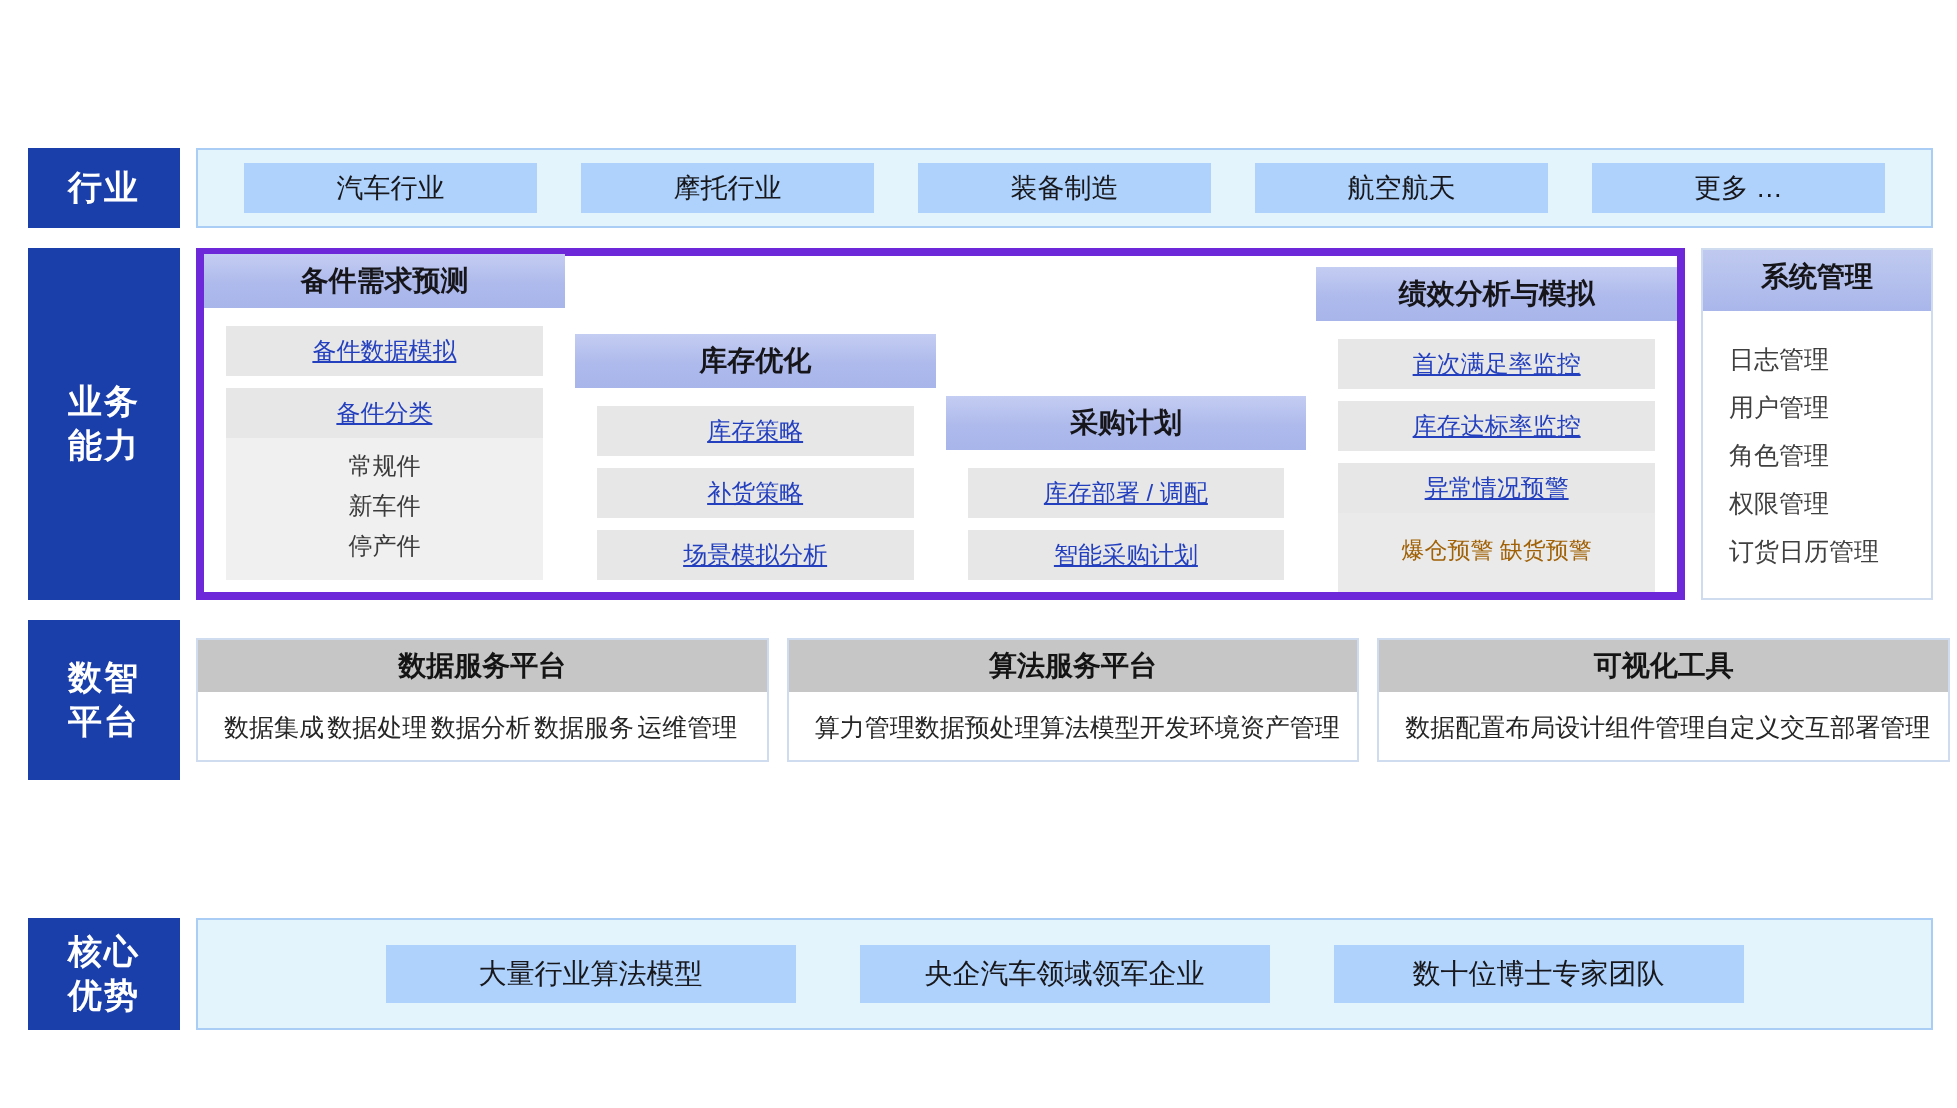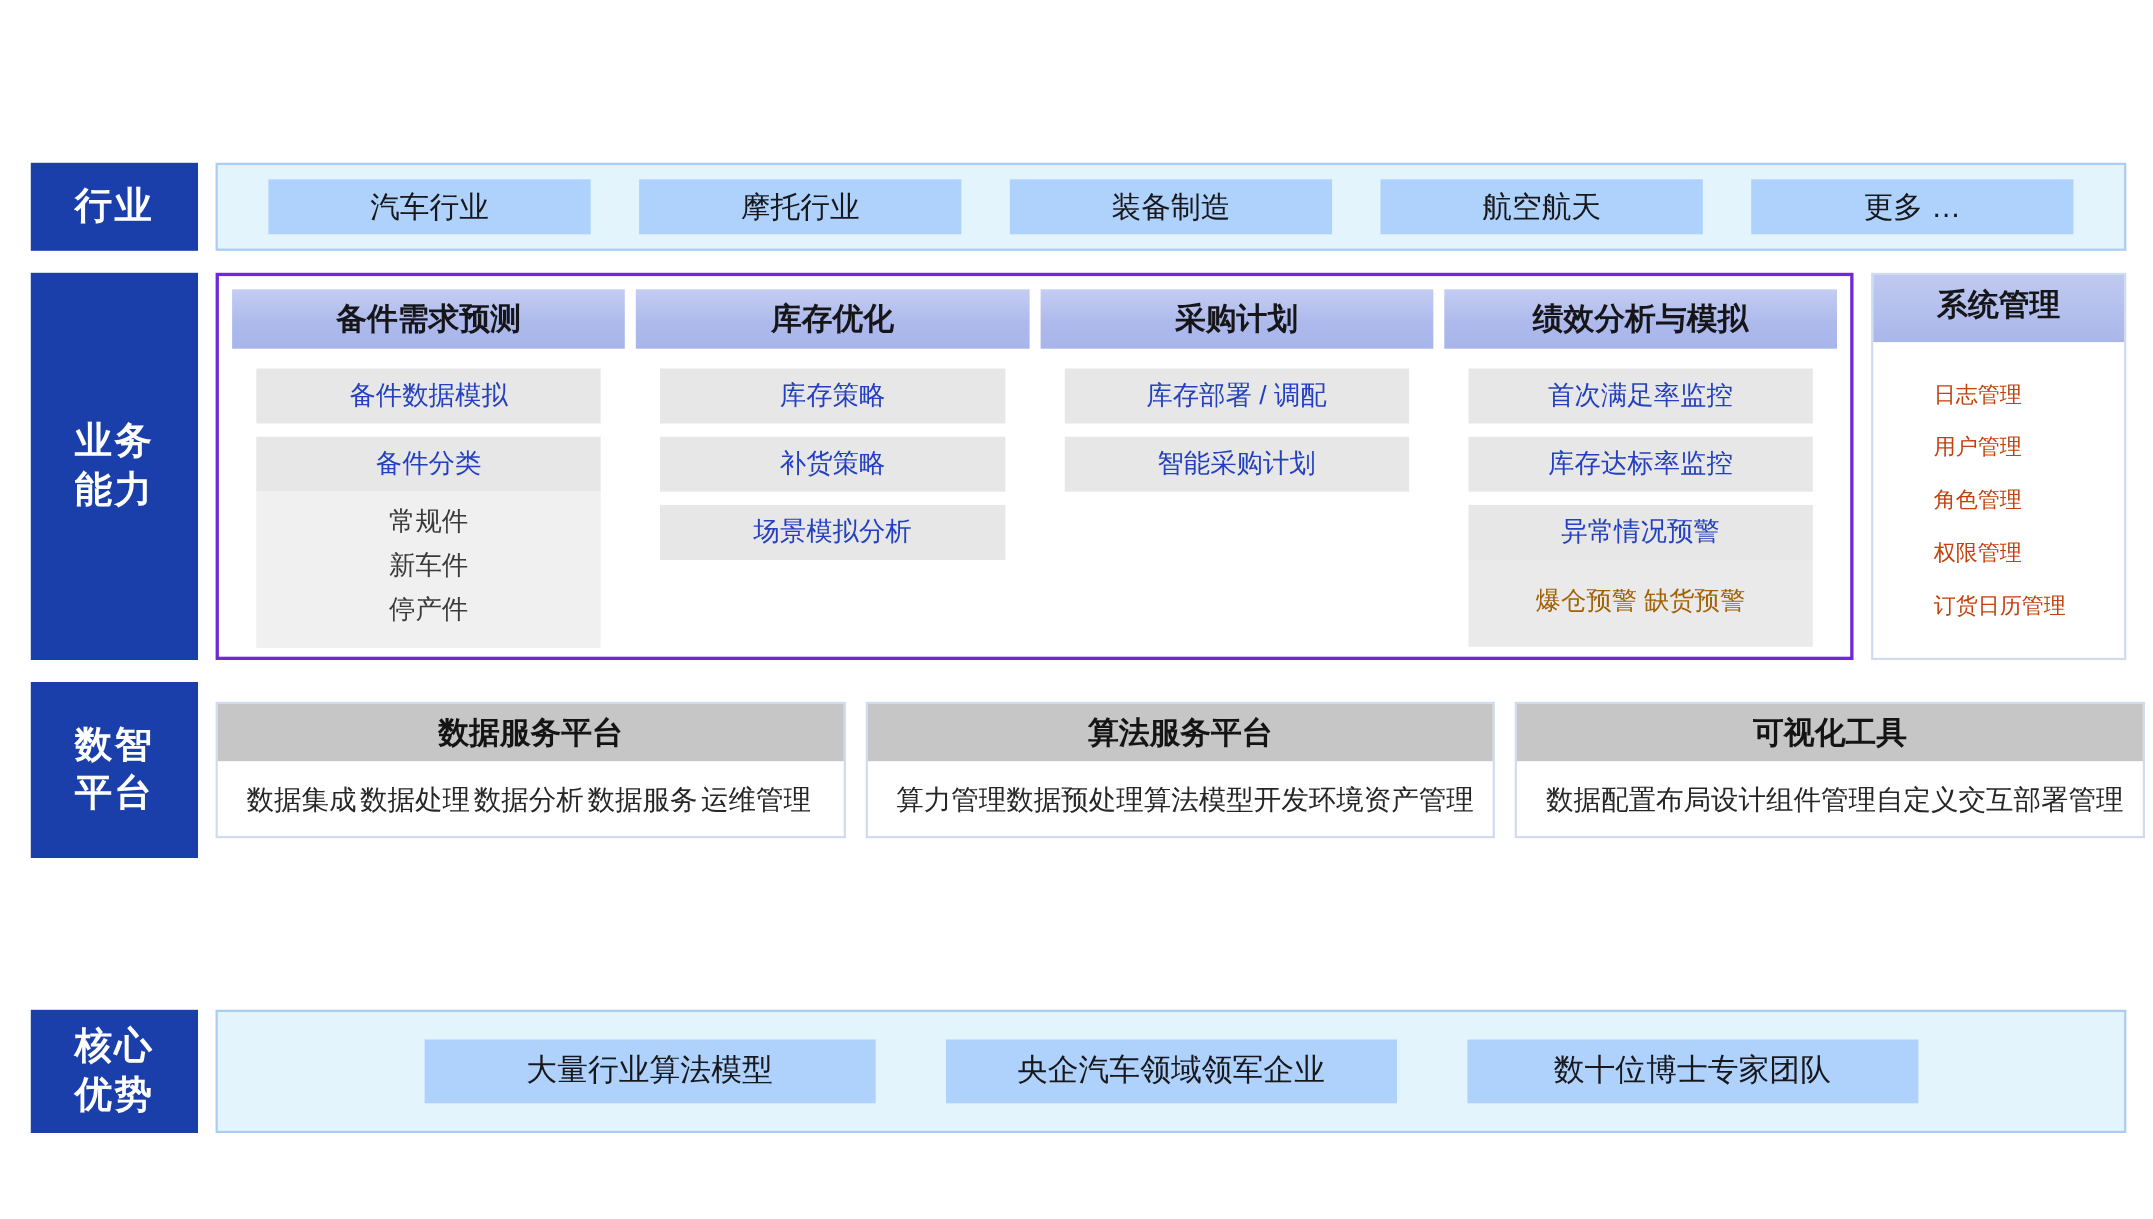--- a/index.html
+++ b/index.html
@@ -69,25 +69,26 @@
   #biz-label { width: 152px; }
   .biz-area {
     flex: 1 1 auto;
     margin-left: 16px;
     display: flex;
     align-items: stretch;
     gap: 16px;
   }
   .biz-main {
     flex: 1 1 auto;
-    border: 3px solid #6d28d9;
+    border: 8px solid #6d28d9;
     background: #ffffff;
     display: flex;
     box-sizing: border-box;
-    padding: 12px;
+    padding: 0;
+    align-items: flex-end;
   }
   .biz-col {
     flex: 1 1 0;
     display: flex;
     flex-direction: column;
     min-width: 0;
     padding: 0 0 0 0;
   }
   .biz-col + .biz-col { margin-left: 10px; }
   .biz-col-head {
@@ -109,20 +110,21 @@
   .cap-chip {
     background: #e7e7e7;
     color: #2440bf;
     font-size: 24px;
     height: 50px;
     line-height: 50px;
     text-align: center;
     margin-bottom: 12px;
     white-space: nowrap;
     box-sizing: border-box;
+    text-decoration: underline;
   }
   .cap-sub {
     background: #f0f0f0;
     padding: 8px 0 14px 0;
     margin-top: -12px;
     margin-bottom: 12px;
     box-sizing: border-box;
   }
   .cap-sub-item {
     color: #3a3a3a;
@@ -154,25 +156,24 @@
     color: #16161a;
     font-size: 28px;
     font-weight: 700;
     height: 61px;
     line-height: 54px;
     text-align: center;
     white-space: nowrap;
   }
   .side-body { padding: 24px 0 0 26px; }
   .side-item {
-    color: #c2410c;
-    font-size: 20px;
+    color: #404040;
+    font-size: 25px;
     line-height: 48px;
     white-space: nowrap;
-    margin-left: 29px;
   }
 
   
   #plat-row { left: 28px; top: 620px; width: 1782px; height: 160px; }
   #plat-label { width: 152px; }
   .plat-area {
     flex: 1 1 auto;
     margin-left: 16px;
     display: flex;
     gap: 18px;

